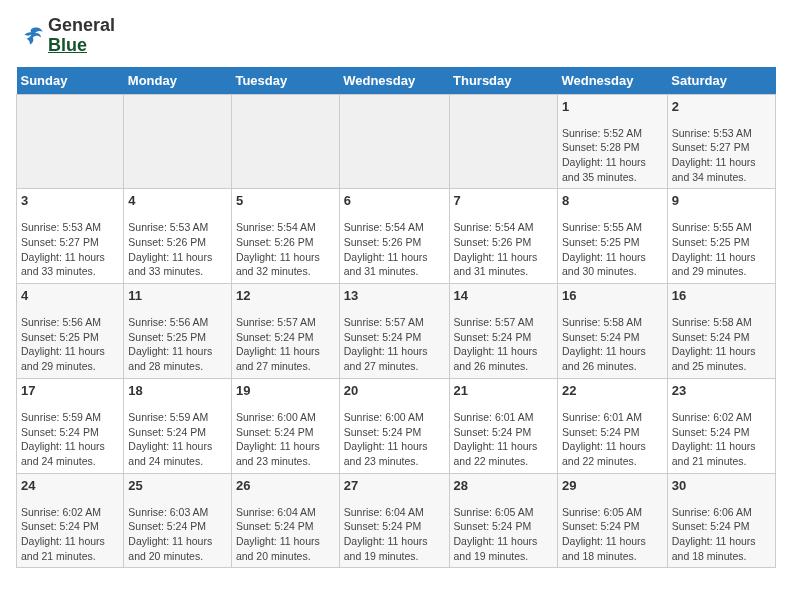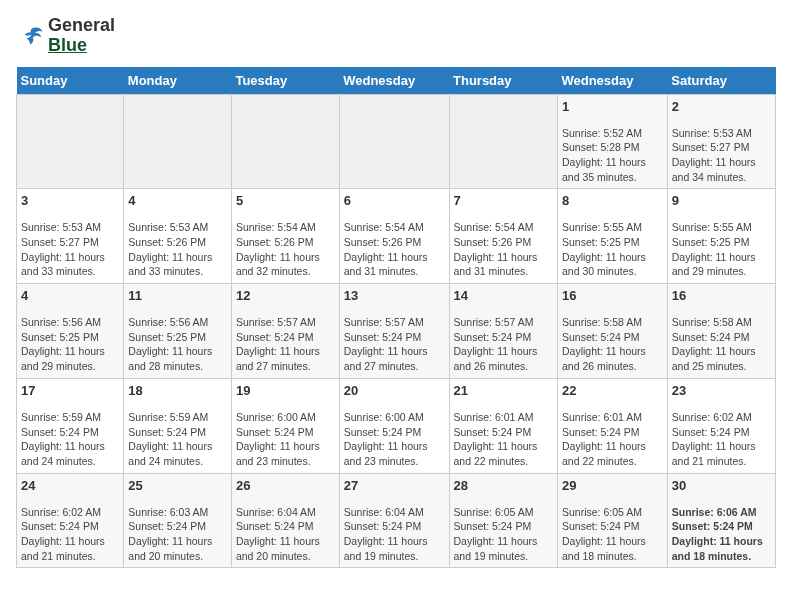--- a/index.html
+++ b/index.html
@@ -325,20 +325,20 @@
         </td>
         <td>
           <div class="day-number">29</div>
           <div class="day-info" style="white-space: pre-line;">Sunrise: 6:05 AM
 Sunset: 5:24 PM
 Daylight: 11 hours
 and 18 minutes.</div>
         </td>
         <td>
           <div class="day-number">30</div>
-          <div class="day-info" style="white-space: pre-line; font-weight: bold;">Sunrise: 6:06 AM
+          <div class="day-info" style="white-space: pre-line;">Sunrise: 6:06 AM
 Sunset: 5:24 PM
 Daylight: 11 hours
 and 18 minutes.</div>
         </td>
       </tr>
     </tbody>
 </table>
 
 </body></html>

